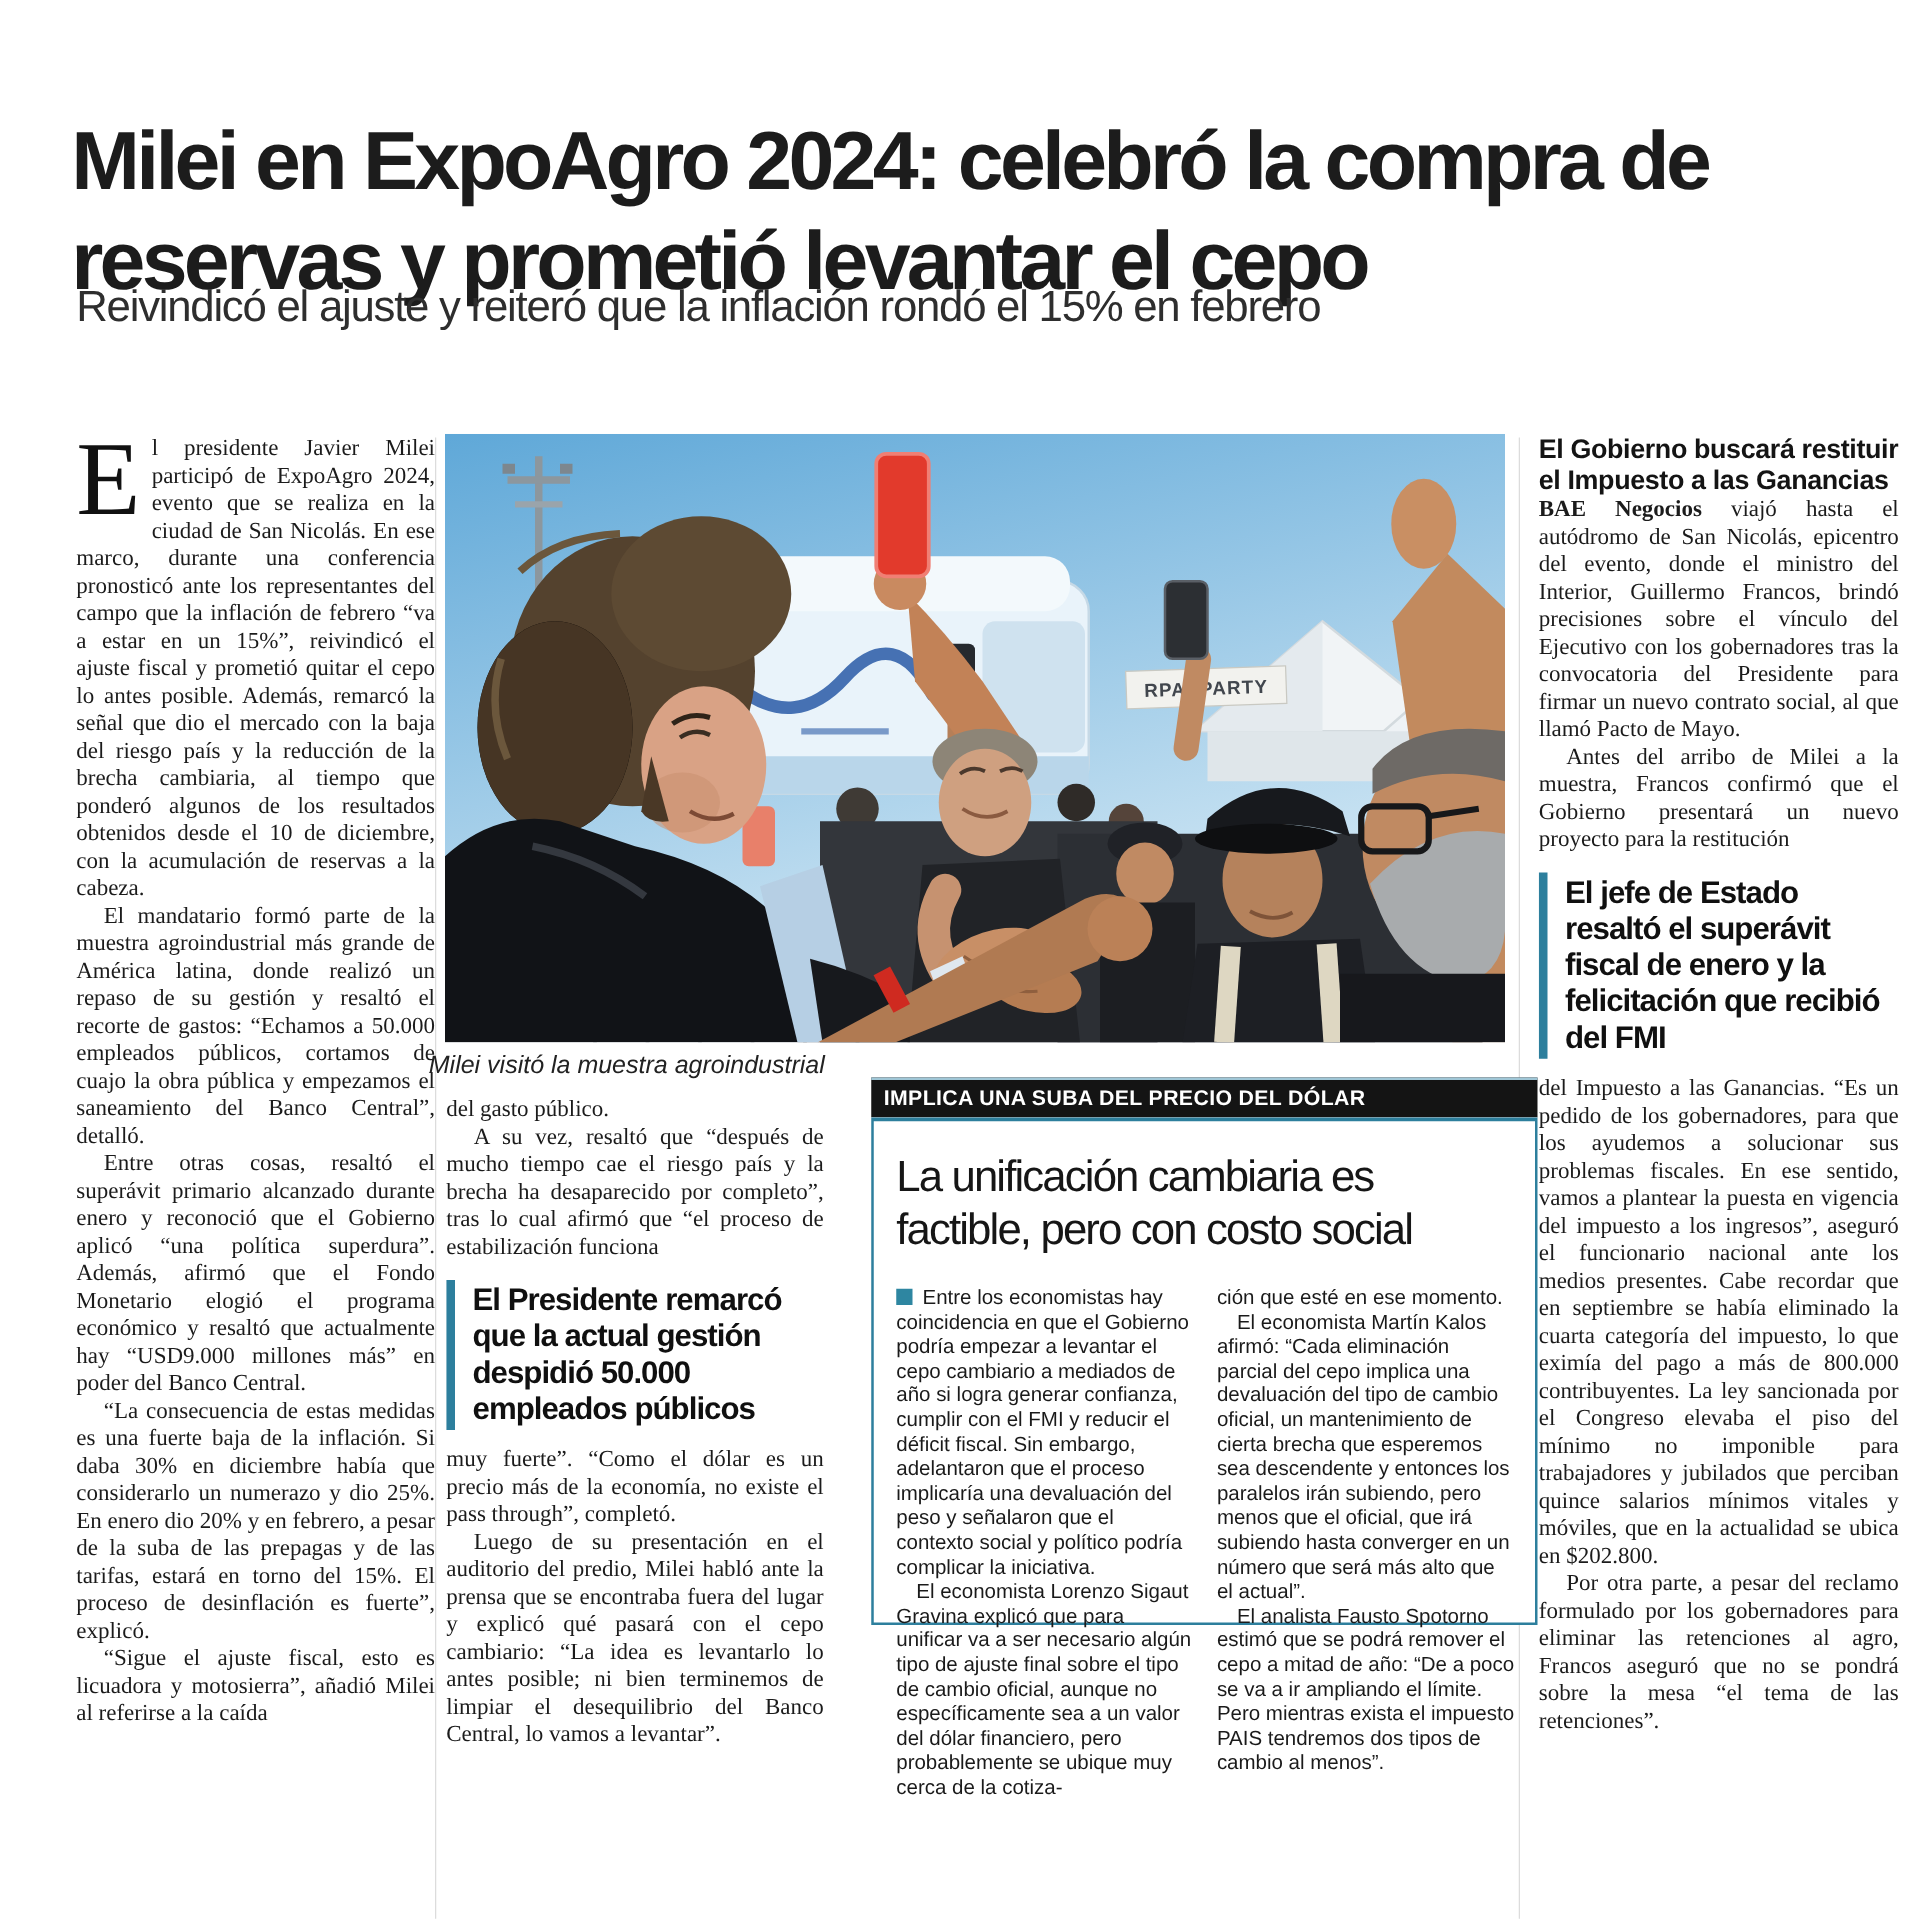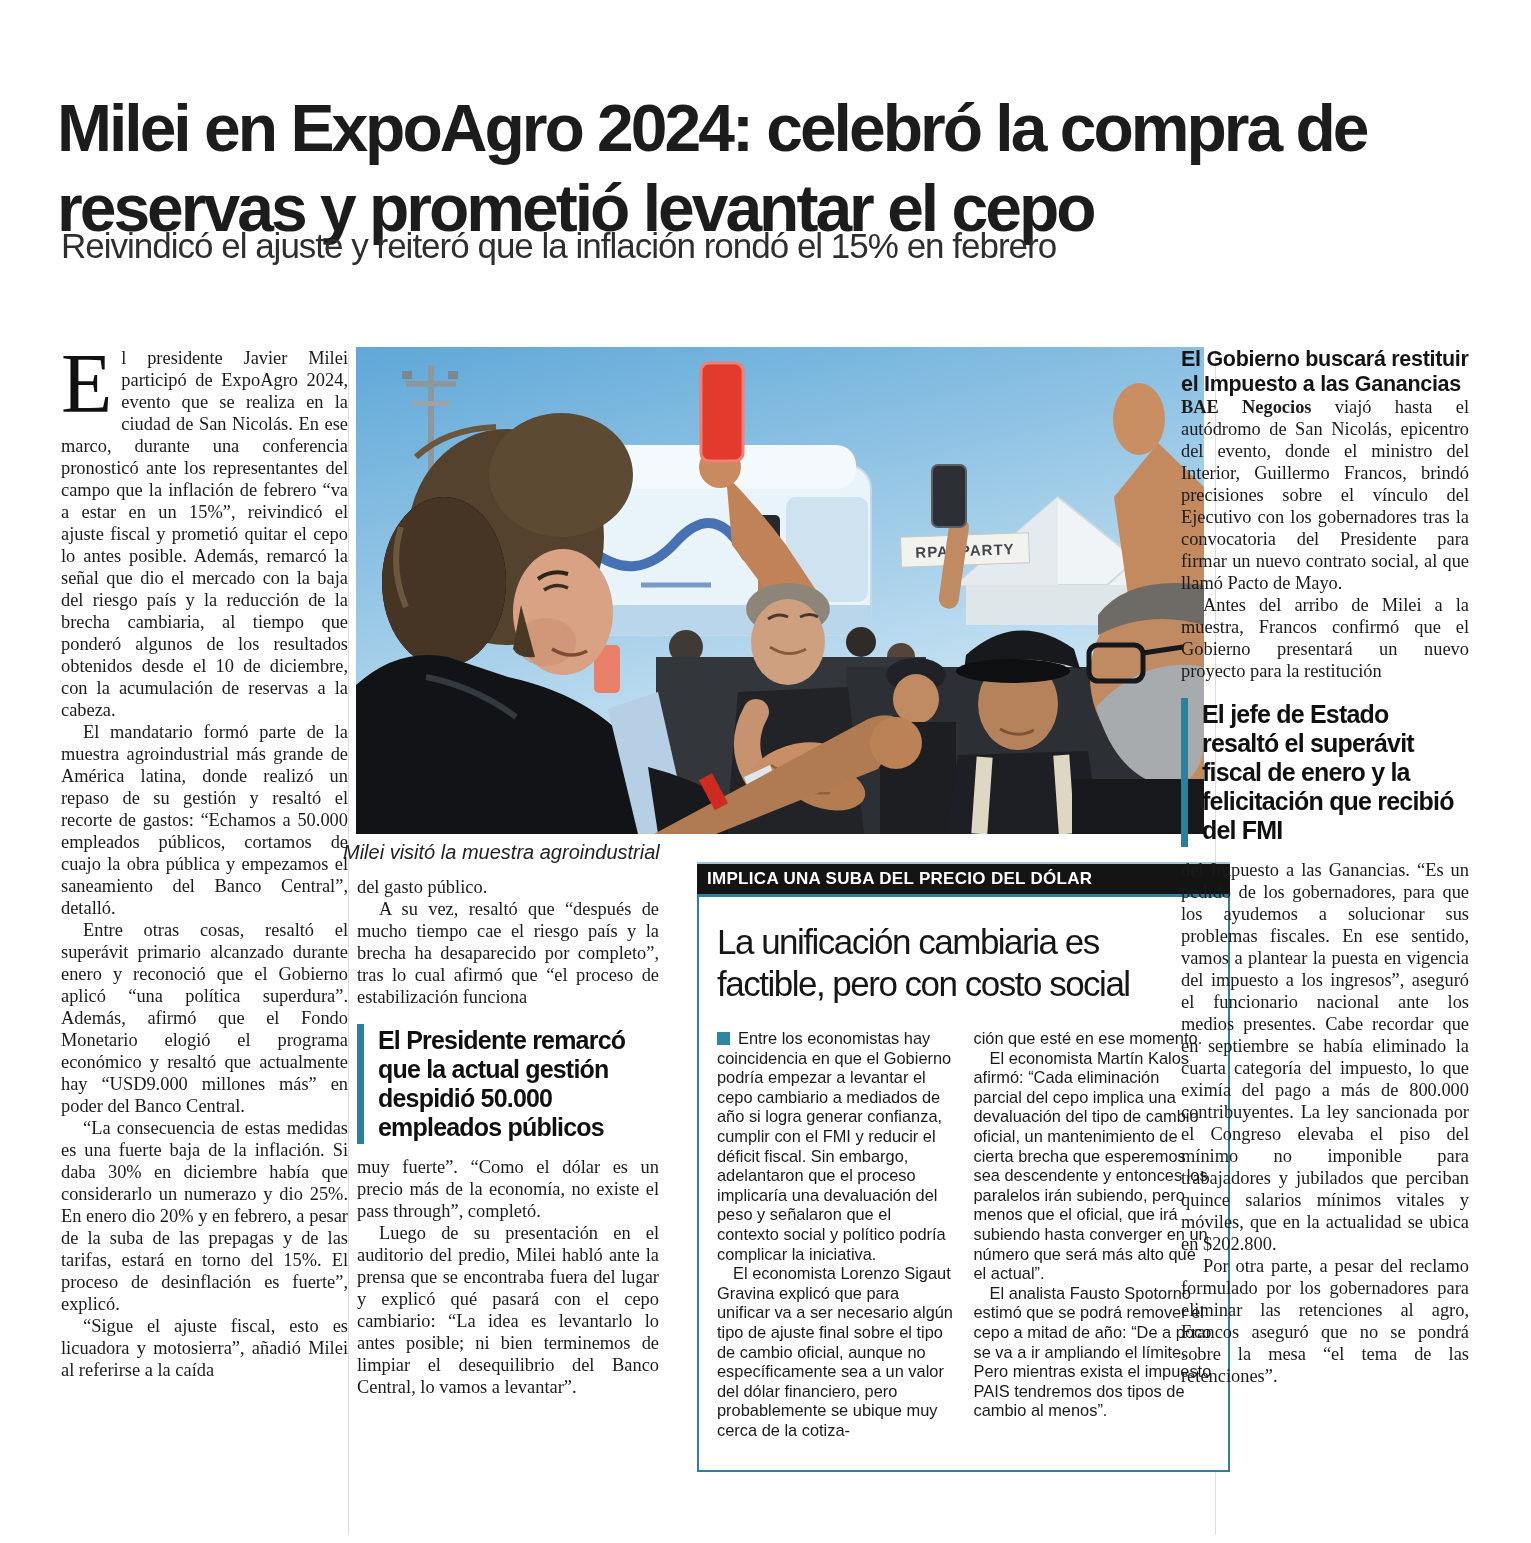--- a/index.html
+++ b/index.html
@@ -28,21 +28,21 @@
   .pullquote{border-left:7px solid #2d7f9d;padding:2px 0 2px 14px;
     font-family:"Liberation Sans",sans-serif;font-weight:bold;
     font-size:25px;line-height:29px;letter-spacing:-0.8px;color:#101010;
     text-align:left;text-indent:0;margin:16px 0 12px 0;}
 
   .sidebox{position:absolute;left:652px;top:862px;width:533px;padding-left:24px;}
   .kicker{background:#141414;color:#ffffff;font-family:"Liberation Sans",sans-serif;
     font-weight:bold;font-size:17px;letter-spacing:0.3px;padding:5px 10px 5px 10px;
     border-top:2px solid #9fc6d6;box-sizing:border-box;}
   .boxbody{border:2px solid #2d7f9d;border-top-width:3px;background:#ffffff;
-    padding:16px 16px 14px 18px;height:578px;box-sizing:border-box;}
+    padding:16px 16px 14px 18px;height:406px;box-sizing:border-box;}
   .boxtitle{font-family:"Liberation Sans",sans-serif;font-weight:normal;
     font-size:35px;line-height:42px;letter-spacing:-1.5px;color:#161616;margin:8px 0 24px 0;}
   .boxcols{display:flex;gap:18px;font-family:"Liberation Sans",sans-serif;
     font-size:16.4px;line-height:19.6px;color:#1a1a1a;text-align:left;}
   .boxcol{width:50%;}
   .boxcol p{margin:0;text-indent:16px;}
   .boxcol p.lead{text-indent:0;}
   .bullet{display:inline-block;width:13px;height:13px;background:#2e86a1;
     margin-right:8px;vertical-align:-1px;}
 
@@ -224,21 +224,21 @@
         </div>
         <div class="boxcol">
           <p class="lead">ción que esté en ese momento.</p>
           <p>El economista Martín Kalos afirmó: “Cada eliminación parcial del cepo implica una devaluación del tipo de cambio oficial, un mantenimiento de cierta brecha que esperemos sea descendente y entonces los paralelos irán subiendo, pero menos que el oficial, que irá subiendo hasta converger en un número que será más alto que el actual”.</p>
           <p>El analista Fausto Spotorno estimó que se podrá remover el cepo a mitad de año: “De a poco se va a ir ampliando el límite. Pero mientras exista el impuesto PAIS tendremos dos tipos de cambio al menos”.</p>
         </div>
       </div>
     </div>
   </div>
 
-  <div class="col" style="left:1160px;top:347px;width:288px;height:1155px;">
+  <div class="col" style="left:1210px;top:347px;width:288px;height:1155px;">
     <p class="col3head noindent">El Gobierno buscará restituir el Impuesto a las Ganancias</p>
     <p class="noindent"><span class="boldlead">BAE Negocios</span><span> viajó hasta el autódromo de San Nicolás, epicentro del evento, donde el ministro del Interior, Guillermo Francos, brindó precisiones sobre el vínculo del Ejecutivo con los gobernadores tras la convocatoria del Presidente para firmar un nuevo contrato social, al que llamó Pacto de Mayo.</span></p>
     <p>Antes del arribo de Milei a la muestra, Francos confirmó que el Gobierno presentará un nuevo proyecto para la restitución</p>
     <div class="pullquote">El jefe de Estado resaltó el superávit fiscal de enero y la felicitación que recibió del FMI</div>
     <p class="noindent">del Impuesto a las Ganancias. “Es un pedido de los gobernadores, para que los ayudemos a solucionar sus problemas fiscales. En ese sentido, vamos a plantear la puesta en vigencia del impuesto a los ingresos”, aseguró el funcionario nacional ante los medios presentes. Cabe recordar que en septiembre se había eliminado la cuarta categoría del impuesto, lo que eximía del pago a más de 800.000 contribuyentes. La ley sancionada por el Congreso elevaba el piso del mínimo no imponible para trabajadores y jubilados que perciban quince salarios mínimos vitales y móviles, que en la actualidad se ubica en $202.800.</p>
     <p>Por otra parte, a pesar del reclamo formulado por los gobernadores para eliminar las retenciones al agro, Francos aseguró que no se pondrá sobre la mesa “el tema de las retenciones”.</p>
   </div>
 
 </div>
 

